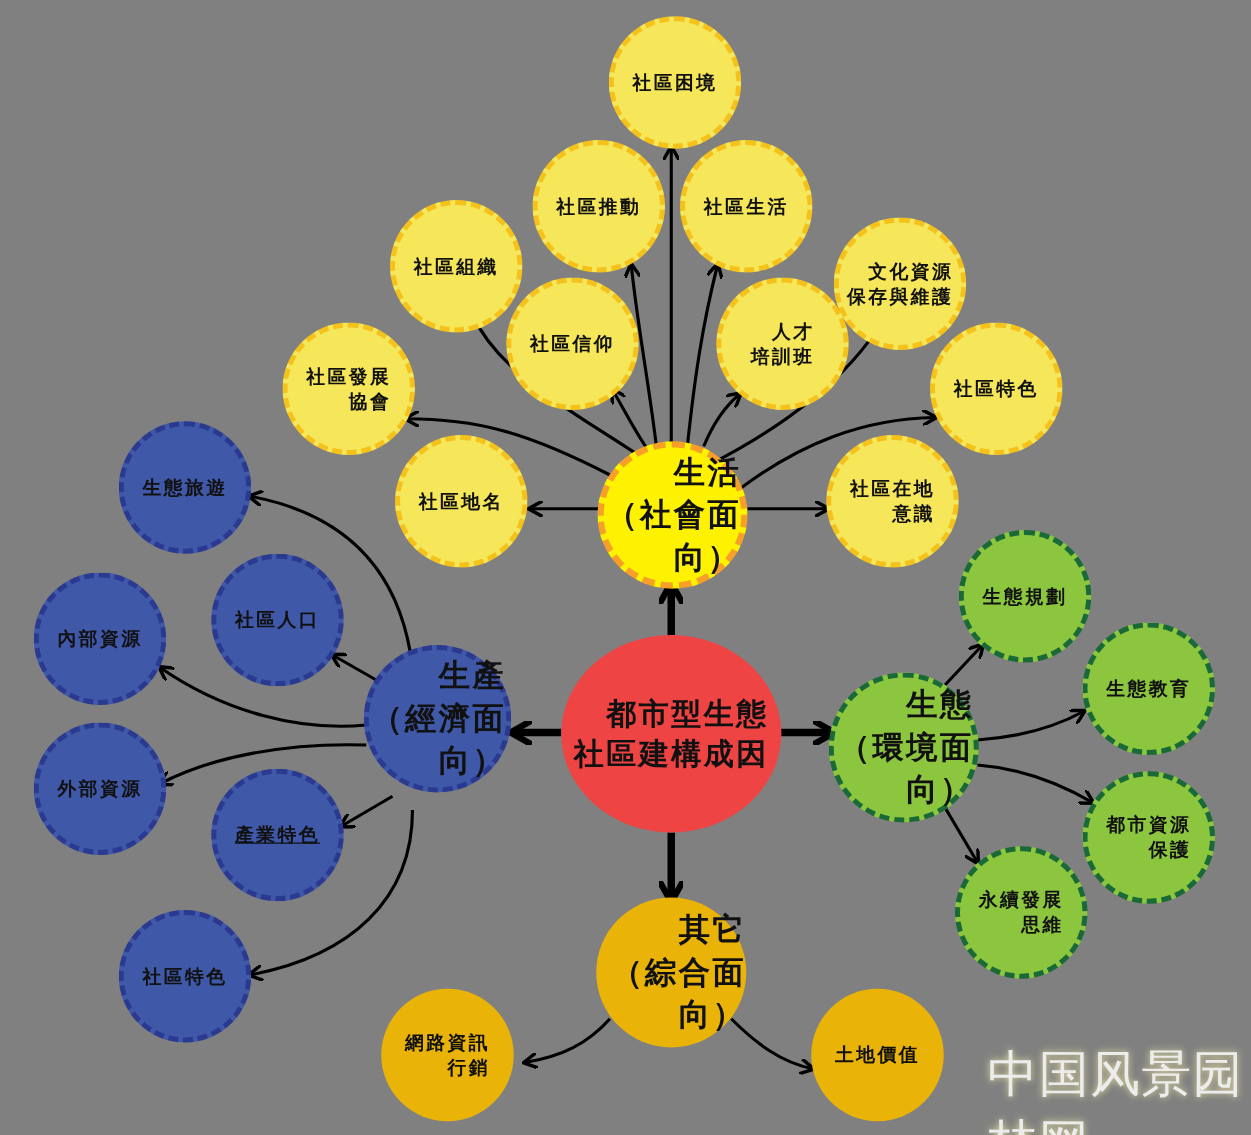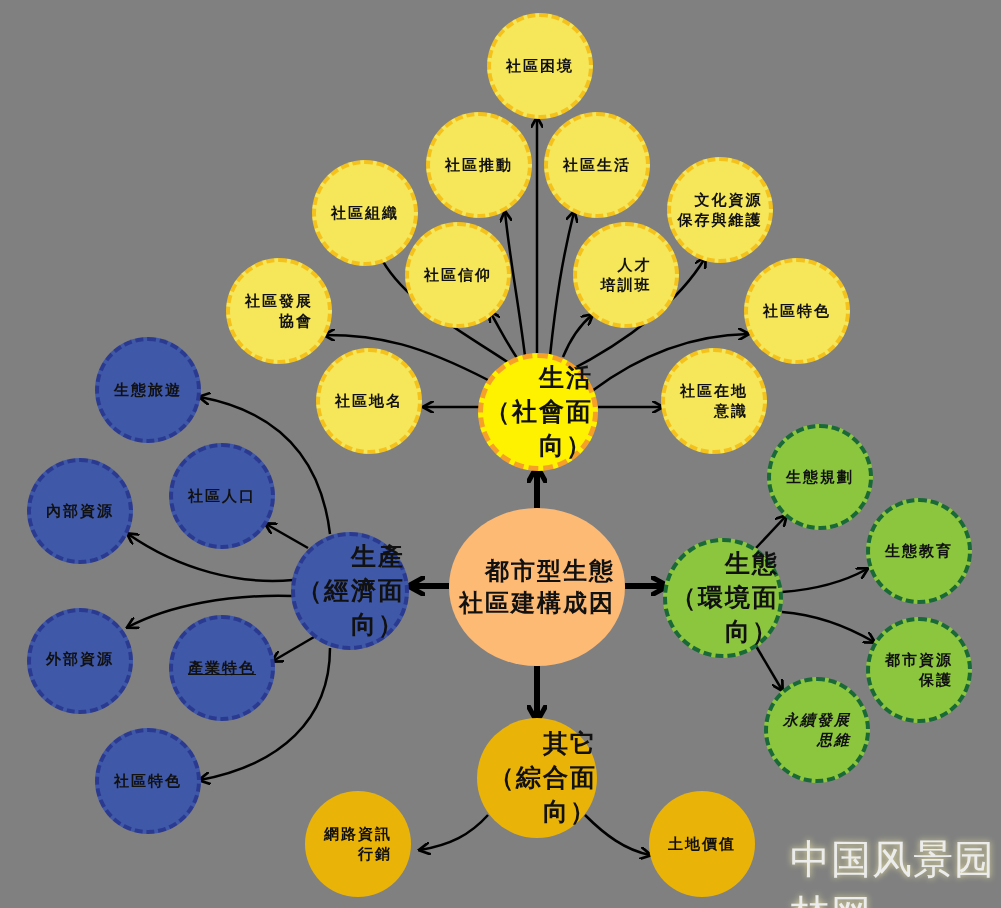--- a/index.html
+++ b/index.html
@@ -7,21 +7,21 @@
        font-family:"DejaVu Sans","Liberation Sans",sans-serif;}
   #edges{position:absolute;left:0;top:0;width:1001px;height:908px;}
   .node{position:absolute;border-radius:50%;box-sizing:border-box;display:flex;
         align-items:center;justify-content:center;text-align:right;color:#111;
         font-weight:bold;line-height:1.35;white-space:pre-line;letter-spacing:2px;}
   .yellow{background:#f5e65a;border:4px dashed #f5c21b;}
   .yellow-hub{background:#fff200;border:5px dashed #f7a028;}
   .blue{background:#3f58a8;border:4px dashed #2b3a91;}
   .green{background:#8cc63f;border:4px dashed #1a6a37;}
   .brown{background:#eab308;}
-  .red{background:#fdba74;}
+  .red{background:#ef4444;}
   .leaf{font-size:15px;}
   .hub{font-size:25px;}
   .center{font-size:24px;}
   .watermark{position:absolute;left:790px;top:832px;width:205px;height:60px;color:#ffffff;
        font-size:40px;font-family:"DejaVu Serif",serif;letter-spacing:1px;
        text-shadow:0 0 6px #fff6a8;opacity:.85;}
 </style>
 </head>
 <body>
 
@@ -68,54 +68,54 @@
     <path d="M488,815 C470,835 450,845 420,850" marker-end="url(#ah)"></path>
     <path d="M585,815 C605,835 625,850 650,855" marker-end="url(#ah)"></path>
   </g>
 </svg>
 
 <div class="node red center" style="left:449px;top:508px;width:176px;height:158px;">都市型生態
 社區建構成因</div>
 
 <div class="node yellow-hub hub" style="left:478px;top:353px;width:120px;height:118px;">生活
 （社會面向）</div>
-<div class="node blue hub" style="left:291px;top:532px;width:118px;height:118px;">生產
+<div class="node blue hub" style="left:291px;top:516px;width:118px;height:118px;">生產
 （經濟面向）</div>
 <div class="node green hub" style="left:663px;top:538px;width:120px;height:120px;">生態
 （環境面向）</div>
 <div class="node brown hub" style="left:477px;top:718px;width:120px;height:120px;">其它
 （綜合面向）</div>
 
 <div class="node yellow leaf" style="left:487px;top:13px;width:106px;height:106px;">社區困境</div>
 <div class="node yellow leaf" style="left:426px;top:112px;width:106px;height:106px;">社區推動</div>
 <div class="node yellow leaf" style="left:544px;top:112px;width:106px;height:106px;">社區生活</div>
 <div class="node yellow leaf" style="left:312px;top:160px;width:106px;height:106px;">社區組織</div>
-<div class="node yellow leaf" style="left:667px;top:157px;width:106px;height:106px;">文化資源
+<div class="node yellow leaf" style="left:667px;top:174px;width:106px;height:106px;">文化資源
 保存與維護</div>
 <div class="node yellow leaf" style="left:405px;top:222px;width:106px;height:106px;">社區信仰</div>
 <div class="node yellow leaf" style="left:573px;top:222px;width:106px;height:106px;">人才
 培訓班</div>
 <div class="node yellow leaf" style="left:226px;top:258px;width:106px;height:106px;">社區發展
 協會</div>
 <div class="node yellow leaf" style="left:744px;top:258px;width:106px;height:106px;">社區特色</div>
 <div class="node yellow leaf" style="left:316px;top:348px;width:106px;height:106px;">社區地名</div>
 <div class="node yellow leaf" style="left:661px;top:348px;width:106px;height:106px;">社區在地
 意識</div>
 
 <div class="node blue leaf" style="left:95px;top:337px;width:106px;height:106px;">生態旅遊</div>
 <div class="node blue leaf" style="left:169px;top:443px;width:106px;height:106px;">社區人口</div>
 <div class="node blue leaf" style="left:27px;top:458px;width:106px;height:106px;">內部資源</div>
-<div class="node blue leaf" style="left:27px;top:608px;width:106px;height:106px;font-family:Liberation Mono, monospace;">外部資源</div>
+<div class="node blue leaf" style="left:27px;top:578px;width:106px;height:106px;">外部資源</div>
 <div class="node blue leaf" style="left:169px;top:615px;width:106px;height:106px;text-decoration:underline;">產業特色</div>
 <div class="node blue leaf" style="left:95px;top:728px;width:106px;height:106px;">社區特色</div>
 
 <div class="node green leaf" style="left:767px;top:424px;width:106px;height:106px;">生態規劃</div>
 <div class="node green leaf" style="left:866px;top:498px;width:106px;height:106px;">生態教育</div>
 <div class="node green leaf" style="left:866px;top:617px;width:106px;height:106px;">都市資源
 保護</div>
-<div class="node green leaf" style="left:764px;top:677px;width:106px;height:106px;font-style:italic;">永續發展
+<div class="node green leaf" style="left:764px;top:677px;width:106px;height:106px;">永續發展
 思維</div>
 
 <div class="node brown leaf" style="left:305px;top:791px;width:106px;height:106px;">網路資訊
 行銷</div>
 <div class="node brown leaf" style="left:649px;top:791px;width:106px;height:106px;">土地價值</div>
 
 <div class="watermark">中国风景园林网</div>
 
 </body></html>

